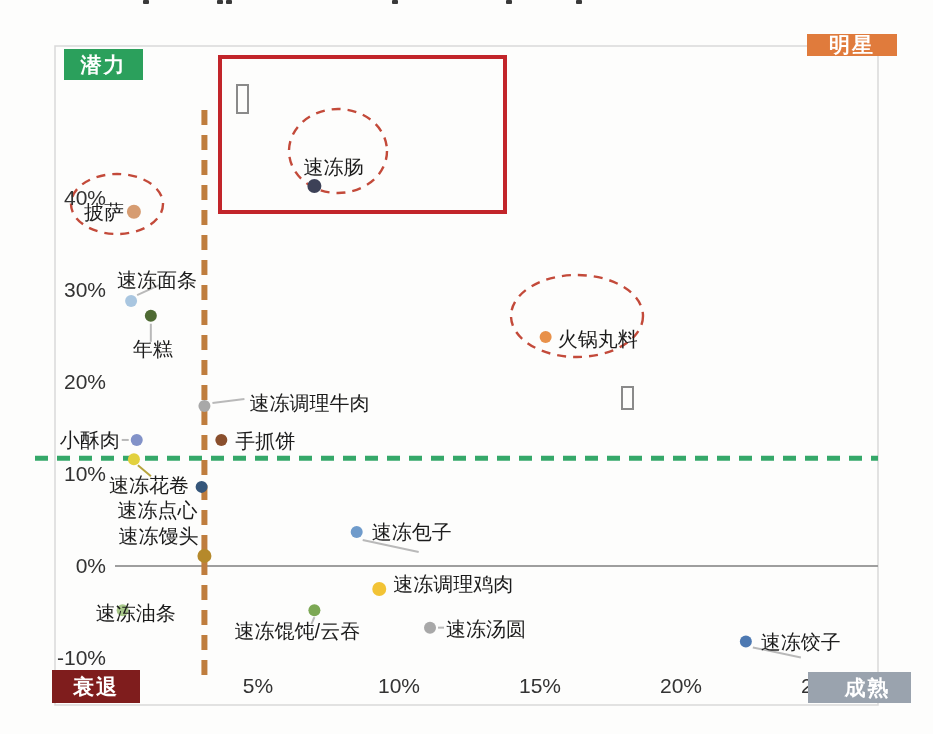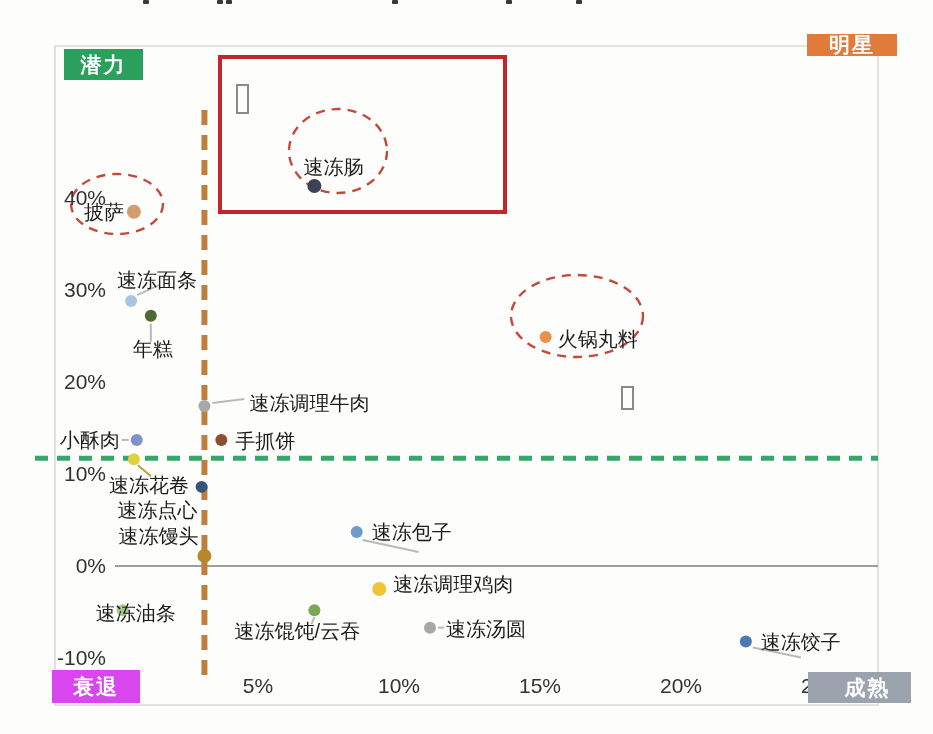--- a/index.html
+++ b/index.html
@@ -99,16 +99,16 @@
       <text x="106" y="665" text-anchor="end" font-size="21px" fill="#333333">-10%</text>
       <text x="258" y="693" text-anchor="middle" font-size="21px" fill="#333333">5%</text>
       <text x="399" y="693" text-anchor="middle" font-size="21px" fill="#333333">10%</text>
       <text x="540" y="693" text-anchor="middle" font-size="21px" fill="#333333">15%</text>
       <text x="681" y="693" text-anchor="middle" font-size="21px" fill="#333333">20%</text>
       <text x="822" y="693" text-anchor="middle" font-size="21px" fill="#333333">25%</text>
     </svg>
 
   <div class="quad quad-tl" style="background: rgb(43, 160, 92); color: rgb(255, 255, 255);">潜力</div>
   <div class="quad quad-tr" style="background: rgb(224, 123, 60); color: rgb(255, 255, 255);">明星</div>
-  <div class="quad quad-bl" style="background: #d946ef; color: rgb(255, 255, 255); text-align: right;">衰退</div>
+  <div class="quad quad-bl" style="background: #7f1d1d; color: rgb(255, 255, 255); text-align: right;">衰退</div>
   <div class="quad quad-br" style="background: rgb(154, 163, 174); color: rgb(255, 255, 255); padding-left: 16px;">成熟</div>
 
 </div>
 
 </body></html>

